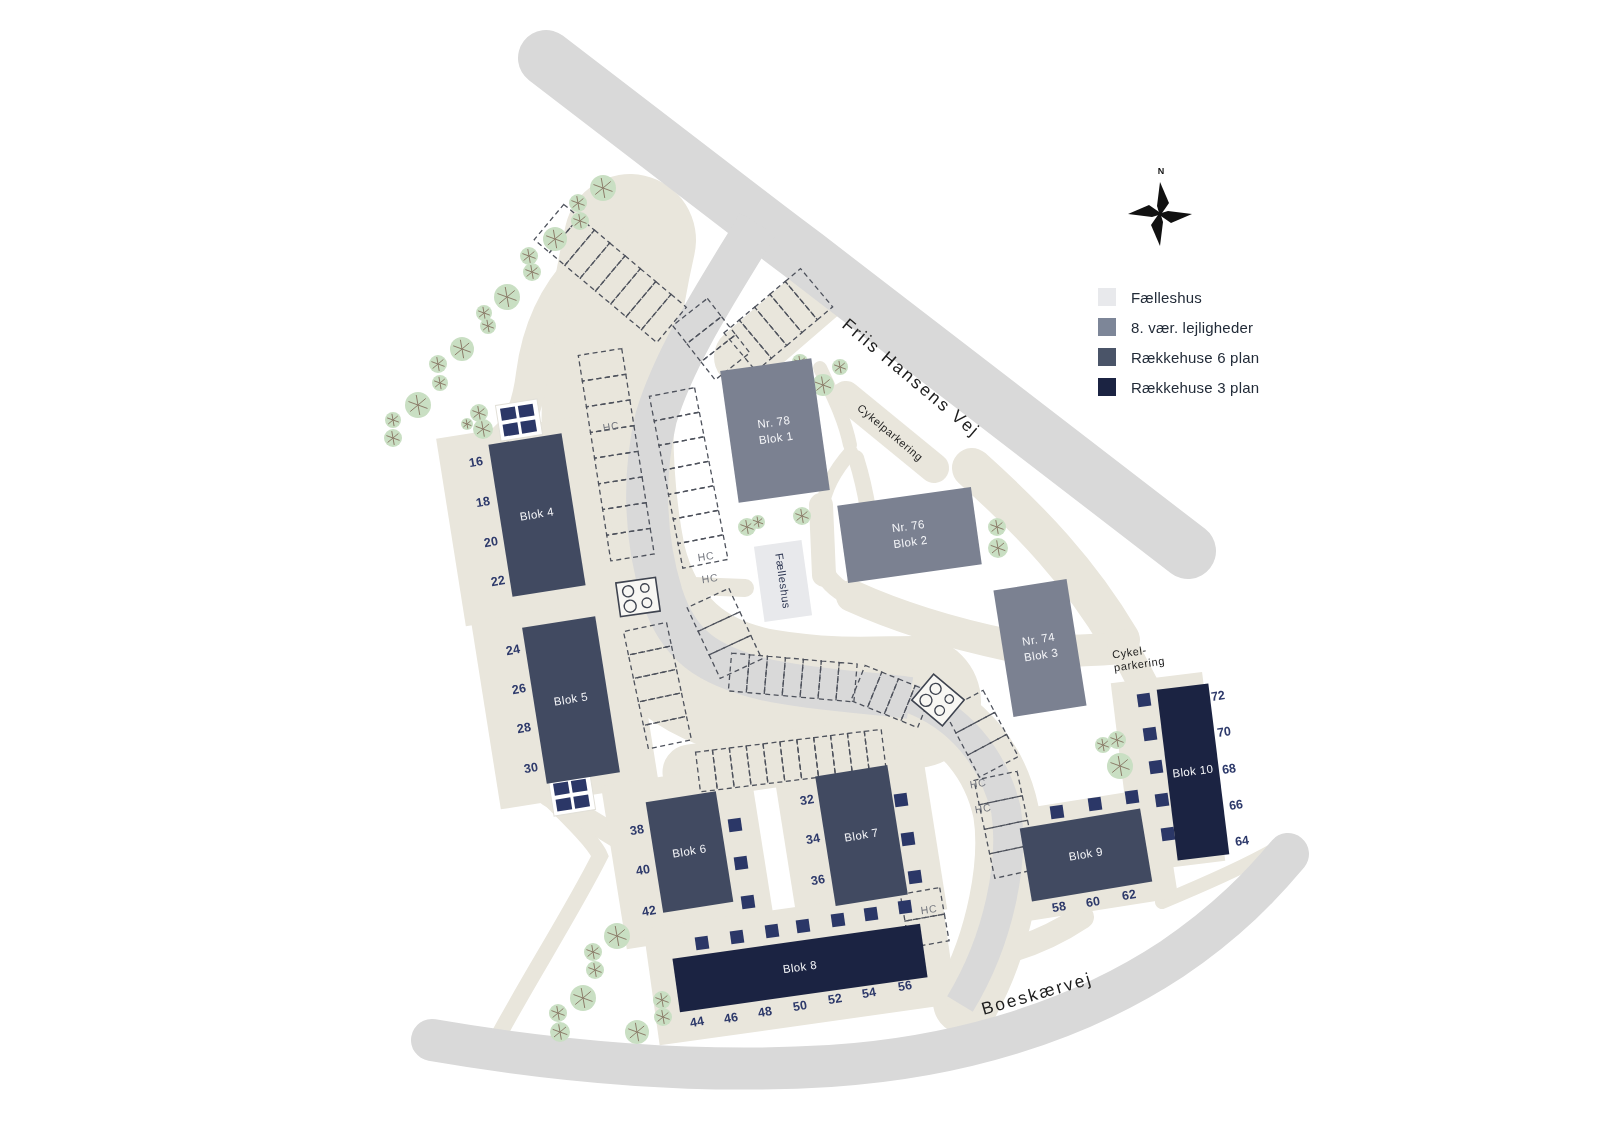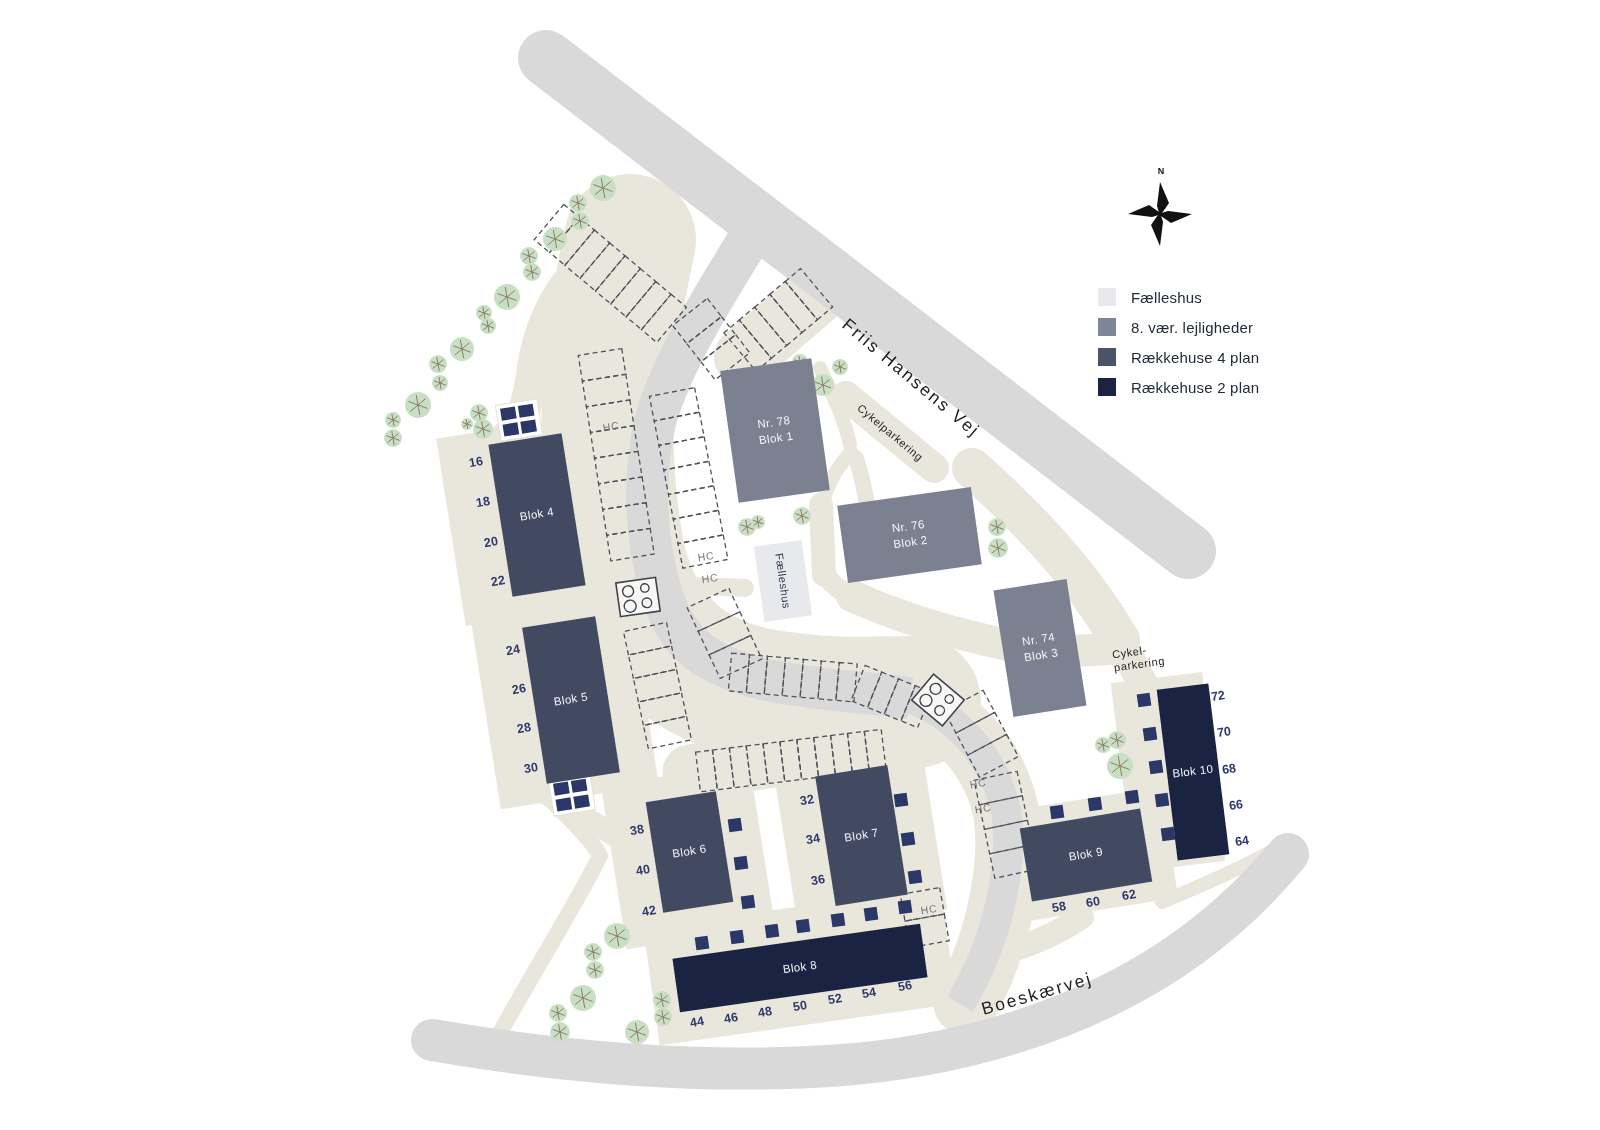--- a/index.html
+++ b/index.html
@@ -680,22 +680,22 @@
     <div class="legend-row">
       <div class="legend-sw" style="background: rgb(232, 233, 236);"></div>
       <div class="legend-lab">Fælleshus</div>
     </div>
     <div class="legend-row">
       <div class="legend-sw" style="background: rgb(125, 134, 152);"></div>
       <div class="legend-lab">8. vær. lejligheder</div>
     </div>
     <div class="legend-row">
       <div class="legend-sw" style="background: rgb(74, 84, 104);"></div>
-      <div class="legend-lab">Rækkehuse 4 plan</div>
+      <div class="legend-lab">Rækkehuse 6 plan</div>
     </div>
     <div class="legend-row">
       <div class="legend-sw" style="background: rgb(27, 35, 66);"></div>
-      <div class="legend-lab">Rækkehuse 2 plan</div>
+      <div class="legend-lab">Rækkehuse 3 plan</div>
     </div>
   </div>
 
   <div class="north" style="left:1161px;top:171px;transform:translate(-50%,-50%);">N</div>
 </div>
 
 </body></html>

